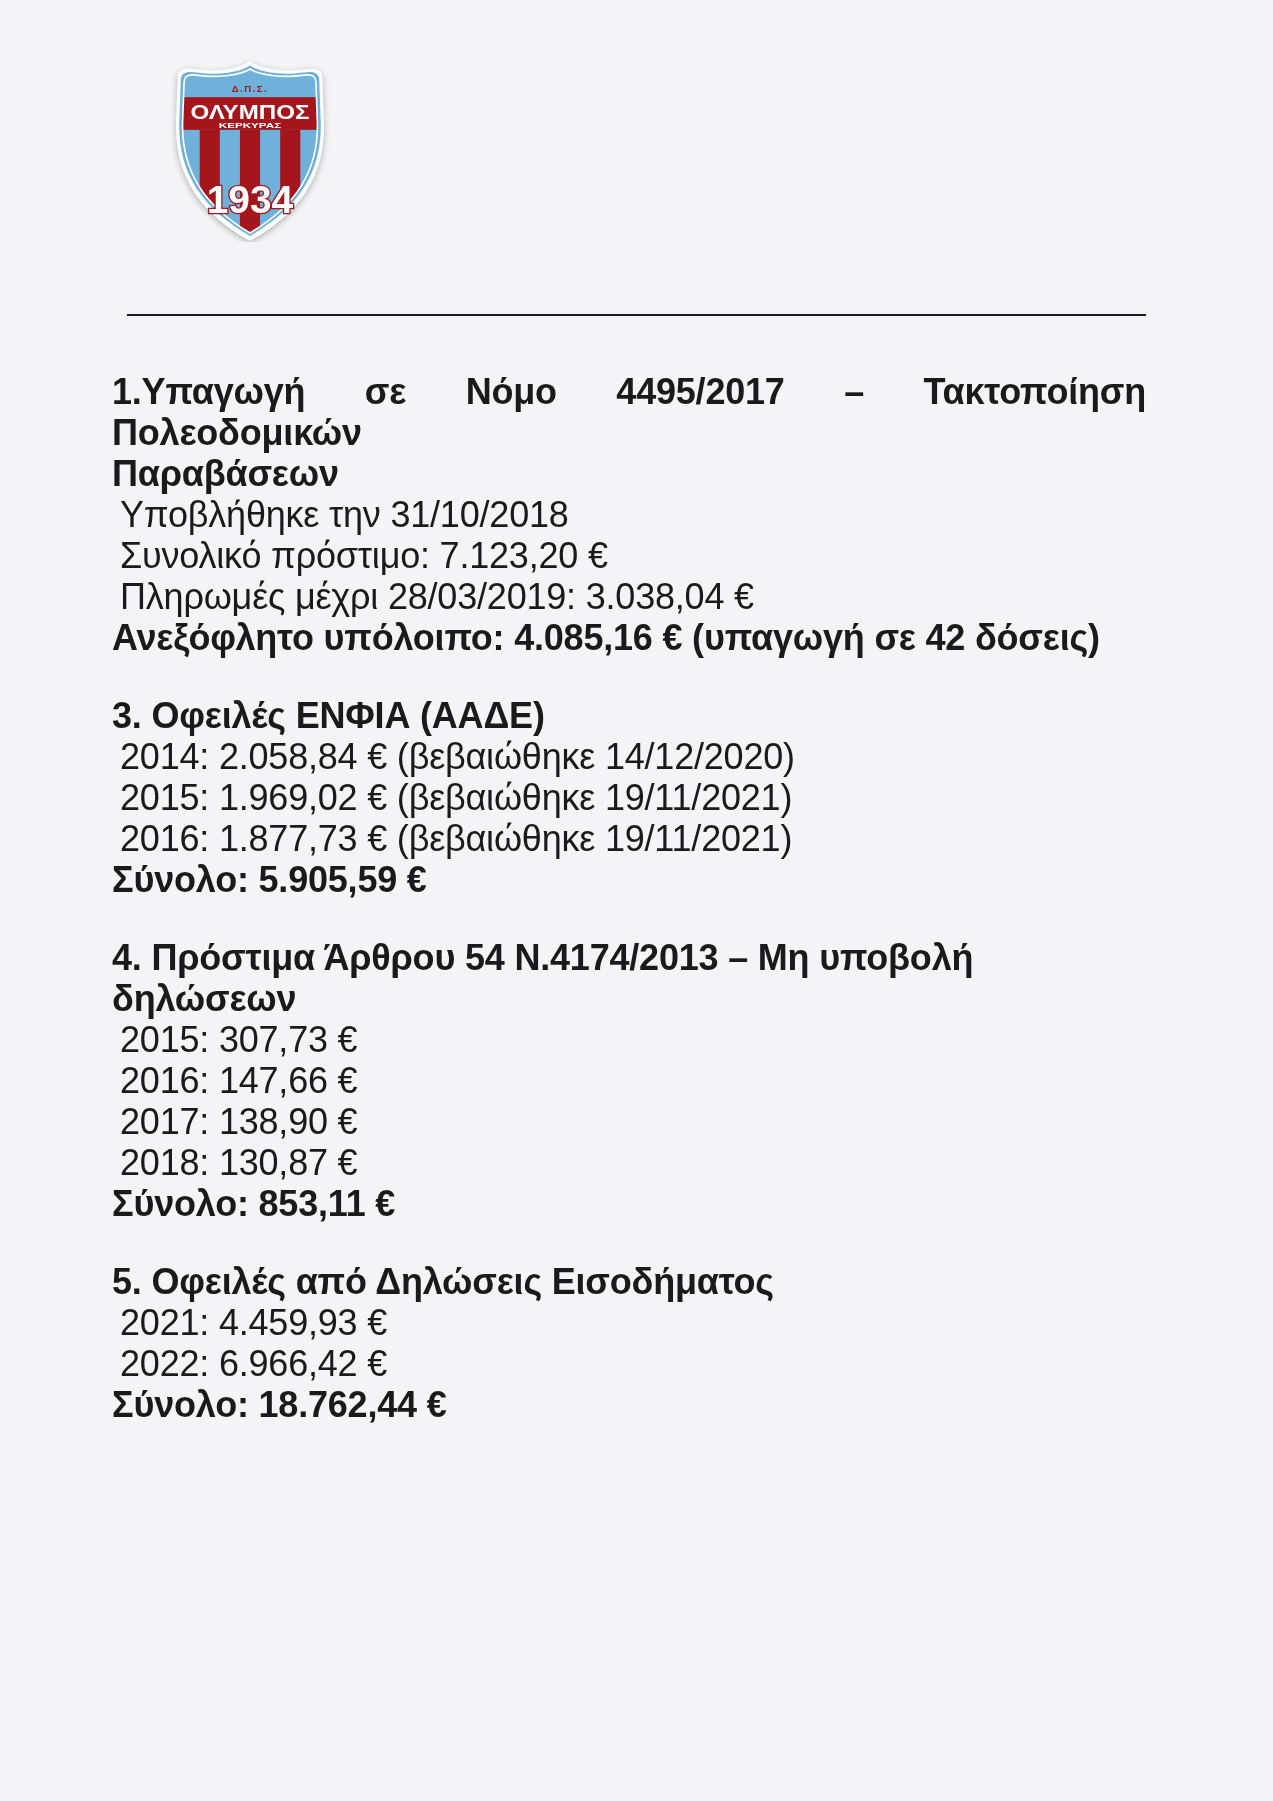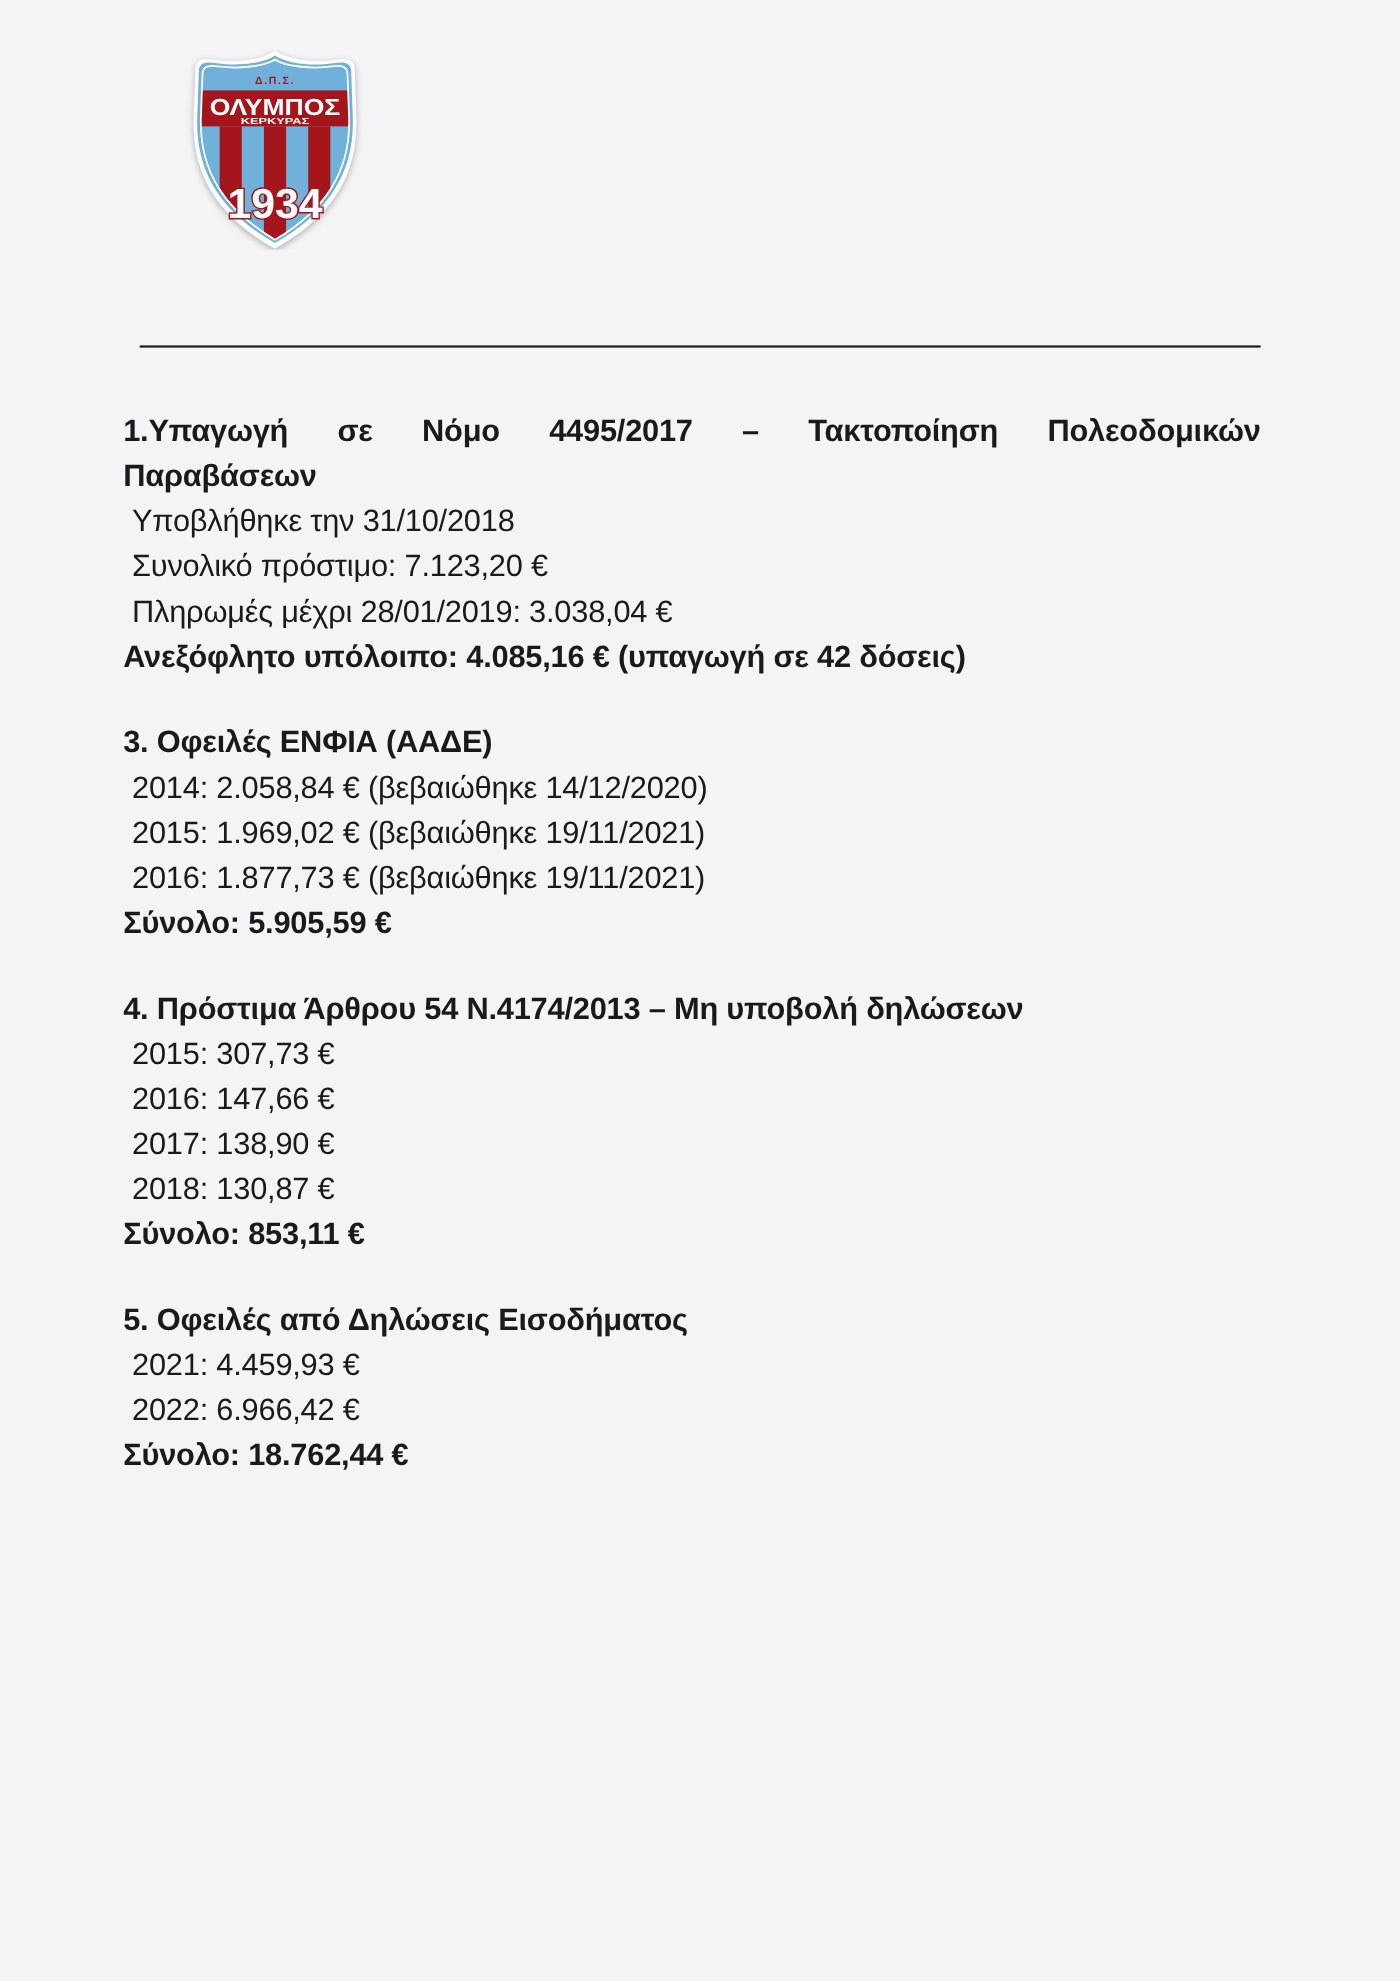--- a/index.html
+++ b/index.html
@@ -10,21 +10,21 @@
     background: #f4f4f6;
     color: #1a1a1a;
     font-family: "Liberation Sans", sans-serif;
     overflow: hidden;
   }
 
   
   .crest {
     position: absolute;
     left: 168px;
-    top: 45px;
+    top: 60px;
     width: 164px;
     height: 182px;
   }
   .crest svg { width: 100%; height: 100%; display: block; }
 
   
   .divider {
     position: absolute;
     left: 127px;
     top: 314px;
@@ -32,21 +32,21 @@
     height: 2px;
     background: #1c1c1c;
   }
 
   
   .content {
     position: absolute;
     left: 112px;
     top: 371px;
     width: 1034px;
-    font-size: 28px;
+    font-size: 36px;
     line-height: 41px;
     letter-spacing: -0.2px;
   }
   .section { margin-bottom: 37px; }
   .section:last-child { margin-bottom: 1px; }
   .heading { font-weight: 700; }
   .heading.justified { text-align: justify; text-align-last: justify; }
   .line { padding-left: 8px; }
   .total { font-weight: 700; }
 </style>
@@ -89,21 +89,21 @@
 
 <div class="divider"></div>
 
 <div class="content">
 
   <div class="section">
     <div class="heading justified">1.Υπαγωγή σε Νόμο 4495/2017 – Τακτοποίηση Πολεοδομικών</div>
     <div class="heading">Παραβάσεων</div>
     <div class="line">Υποβλήθηκε την 31/10/2018</div>
     <div class="line">Συνολικό πρόστιμο: 7.123,20 €</div>
-    <div class="line">Πληρωμές μέχρι 28/01/2019: 3.038,04 €</div>
+    <div class="line">Πληρωμές μέχρι 28/03/2019: 3.038,04 €</div>
     <div class="total">Ανεξόφλητο υπόλοιπο: 4.085,16 € (υπαγωγή σε 42 δόσεις)</div>
   </div>
 
 
   <div class="section">
     <div class="heading">3. Οφειλές ΕΝΦΙΑ (ΑΑΔΕ)</div>
     <div class="line">2014: 2.058,84 € (βεβαιώθηκε 14/12/2020)</div>
     <div class="line">2015: 1.969,02 € (βεβαιώθηκε 19/11/2021)</div>
     <div class="line">2016: 1.877,73 € (βεβαιώθηκε 19/11/2021)</div>
     <div class="total">Σύνολο: 5.905,59 €</div>

